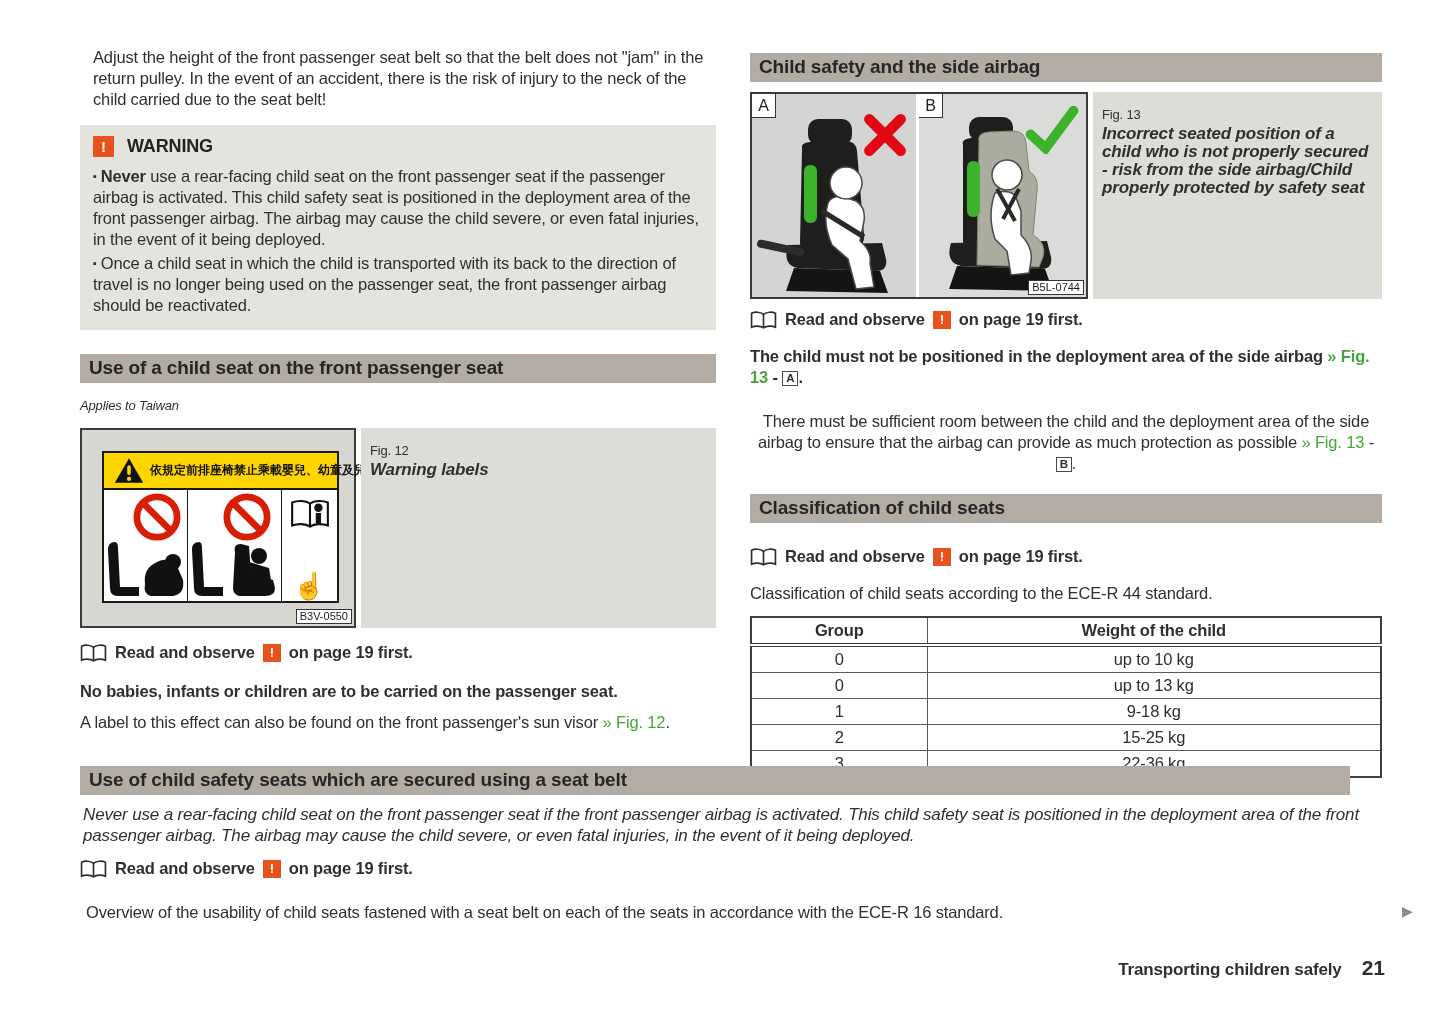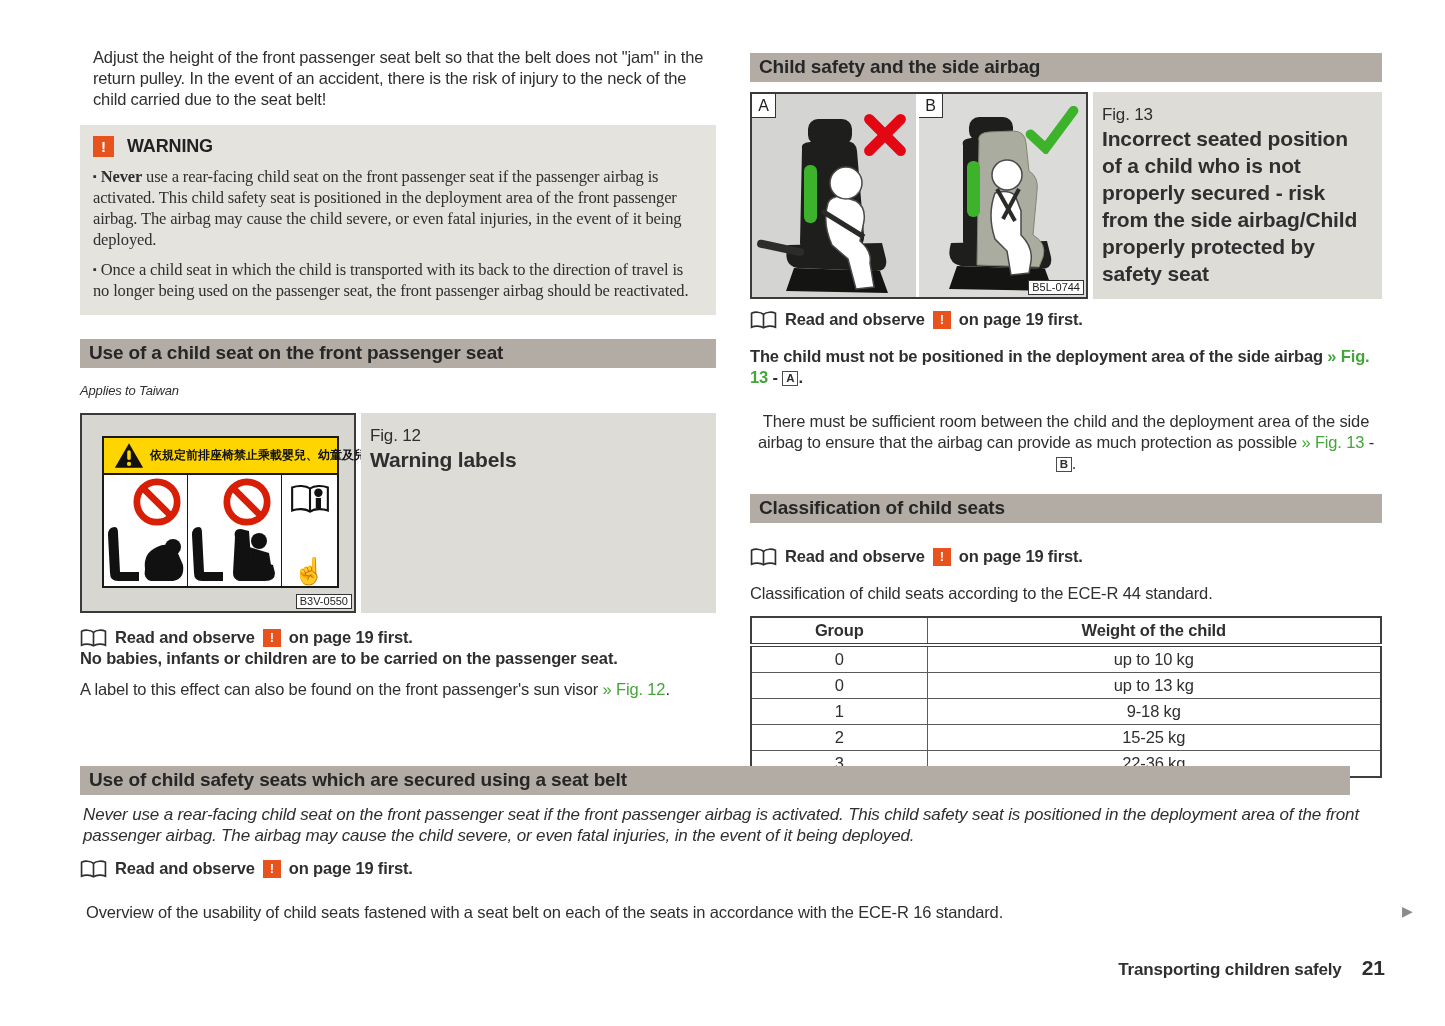--- a/index.html
+++ b/index.html
@@ -26,42 +26,42 @@
 
   
   .warnbox { background: var(--box_bg, #e5e3de); margin-top:15px; padding:11px 14px 14px 13px; }
   .warn-title-row { display:flex; align-items:center; margin-bottom:9px; }
   .excl-sq {
     display:inline-flex; width:21px; height:21px; background:var(--orange,#e8521c);
     color:#fff; font-weight:bold; font-size:15px; align-items:center; justify-content:center;
     flex:0 0 auto;
   }
   .warn-title { font-weight:bold; font-size:18px; margin-left:13px; color:#222; }
-  .warn-item { margin-top:9px;font-family:Liberation Serif, serif; }
+  .warn-item { margin-top:3px; }
   .bullet { font-size:11px; vertical-align:2px; margin-right:4px; }
 
   
   .read-observe { display:flex; align-items:center; font-weight:bold; gap:8px; }
   .read-observe .excl-sq { width:18px; height:18px; font-size:13px; }
   .book-icon { flex:0 0 auto; display:inline-block; }
   .applies { font-style:italic; margin-top:12px; font-size:13px; }
 
   .green { color: var(--green_link, #46a53a); }
   a.green { text-decoration:none; cursor:pointer; }
   .refbox {
     display:inline-block; border:1px solid #4a4a4a; background:#fff;
     font-size:11.5px; line-height:13px; padding:0 3px; font-weight:bold; vertical-align:1px;
   }
 
   
   .figure-block { position:relative; margin-top:12px; }
   .fig-image { position:absolute; left:0; top:0; border:2px solid #3a3a3a; }
   .fig-caption { position:absolute; top:0; background:var(--caption_bg,#dedcd6); padding:12px 10px 0 9px; }
-  .fig-caption .figno { font-size:17px; }
-  .fig-caption .figtxt { font-weight:bold; font-size:21px; line-height:27px; }
+  .fig-caption .figno { font-size:13px; }
+  .fig-caption .figtxt { font-weight:bold; font-size:17px; line-height:18px;font-style:italic; }
   .code-badge {
     position:absolute; background:#fff; border:1px solid #333; color:#222;
     font-size:11px; line-height:13px; padding:0 3px; letter-spacing:0;
   }
 
   
   #fig12-img { width:276px; height:200px; background:#d8d6d1; }
   .wlabel { position:absolute; left:20px; top:21px; width:237px; height:152px; background:#fff; border:2px solid #1a1a1a; display:flex; flex-direction:column; }
   .wl-band { height:37px; background:var(--yellow,#ffd500); border-bottom:2px solid #1a1a1a; display:flex; align-items:center; }
   .wl-zh { font-size:12px; font-weight:bold; color:#111; margin-left:6px; letter-spacing:0; white-space:nowrap; }
@@ -98,21 +98,21 @@
   .bottom-italic { font-style:italic; font-size:17px; margin-top:9px; padding-left:3px; }
   #bottom .read-observe { margin-top:12px; }
   .overview { margin-top:23px; padding-left:6px; }
   .cont-arrow { position:absolute; left:1402px; top:901px; color:#8b8b8b; font-size:14px; }
 
   #footer { position:absolute; top:957px; right:60px; display:flex; align-items:baseline; gap:20px; }
   #footer .sect { font-weight:bold; font-size:17px; }
   #footer .pnum { font-weight:bold; font-size:21px; letter-spacing:0; }
 
   .mt10{margin-top:10px;} .mt12{margin-top:23px;text-align:center;} .mt14{margin-top:14px;}
-  .mt16{margin-top:16px;} .mt18{} .mt20{margin-top:20px;} .mt24{margin-top:24px;}
+  .mt16{margin-top:16px;} .mt18{margin-top:18px;} .mt20{margin-top:20px;} .mt24{margin-top:24px;}
 </style>
 </head>
 <body>
 
 <div id="left-col" class="col">
 
   <div class="intro">Adjust the height of the front passenger seat belt so that the belt does not "jam" in the return pulley. In the event of an accident, there is the risk of injury to the neck of the child carried due to the seat belt!</div>
 
   <div class="warnbox">
     <div class="warn-title-row">

